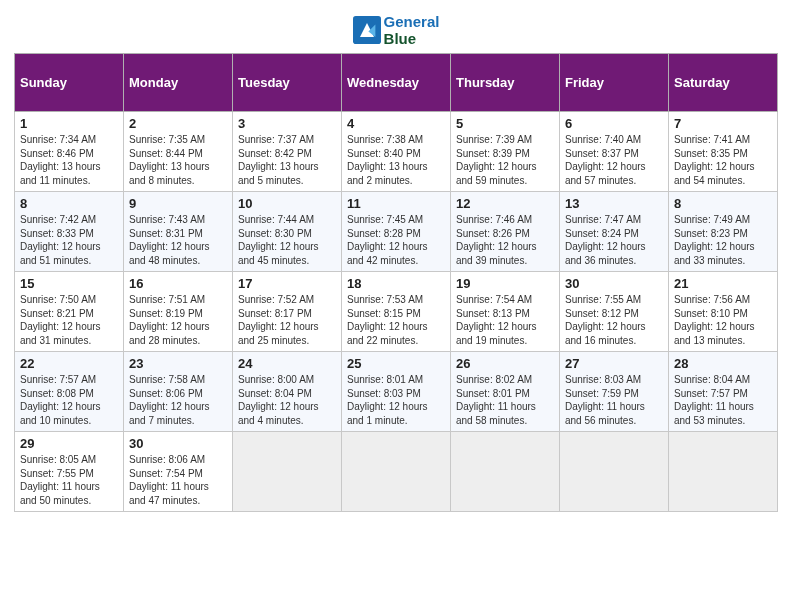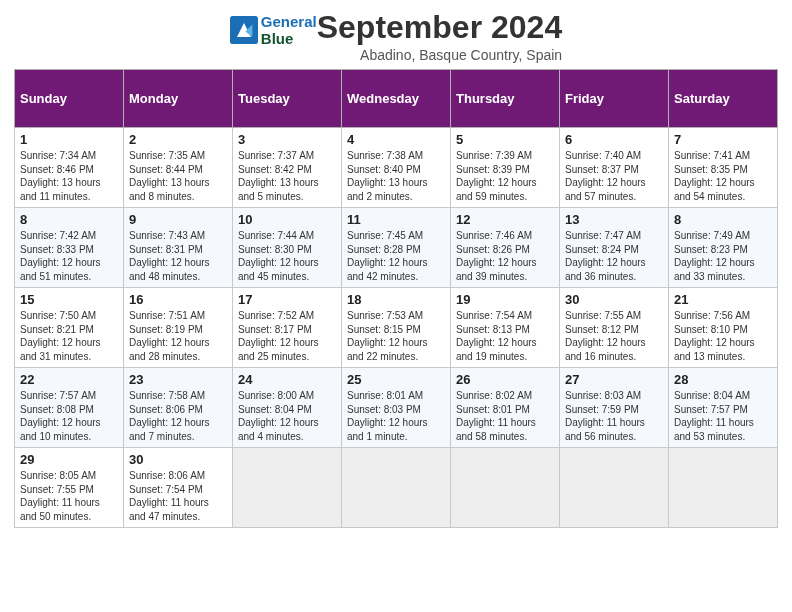--- a/index.html
+++ b/index.html
@@ -112,24 +112,20 @@
         <polygon points="10,30 20,10 30,30" fill="#fff"></polygon>
         <polygon points="22,22 32,12 32,30" fill="#5ab4e8"></polygon>
       </svg>
       <div>
         <div class="logo-text">
           <span>General</span><br>
           <span style="color:#14532d;">Blue</span>
         </div>
       </div>
     </div>
-    <div class="title-block">
-      <div class="month-title">September 2024</div>
-      <div class="location">Abadino, Basque Country, Spain</div>
-    </div>
   </div>
 
   <table>
     <thead>
       <tr>
       <th>Sunday</th>
           <th>Monday</th>
           <th>Tuesday</th>
           <th>Wednesday</th>
           <th>Thursday</th>

